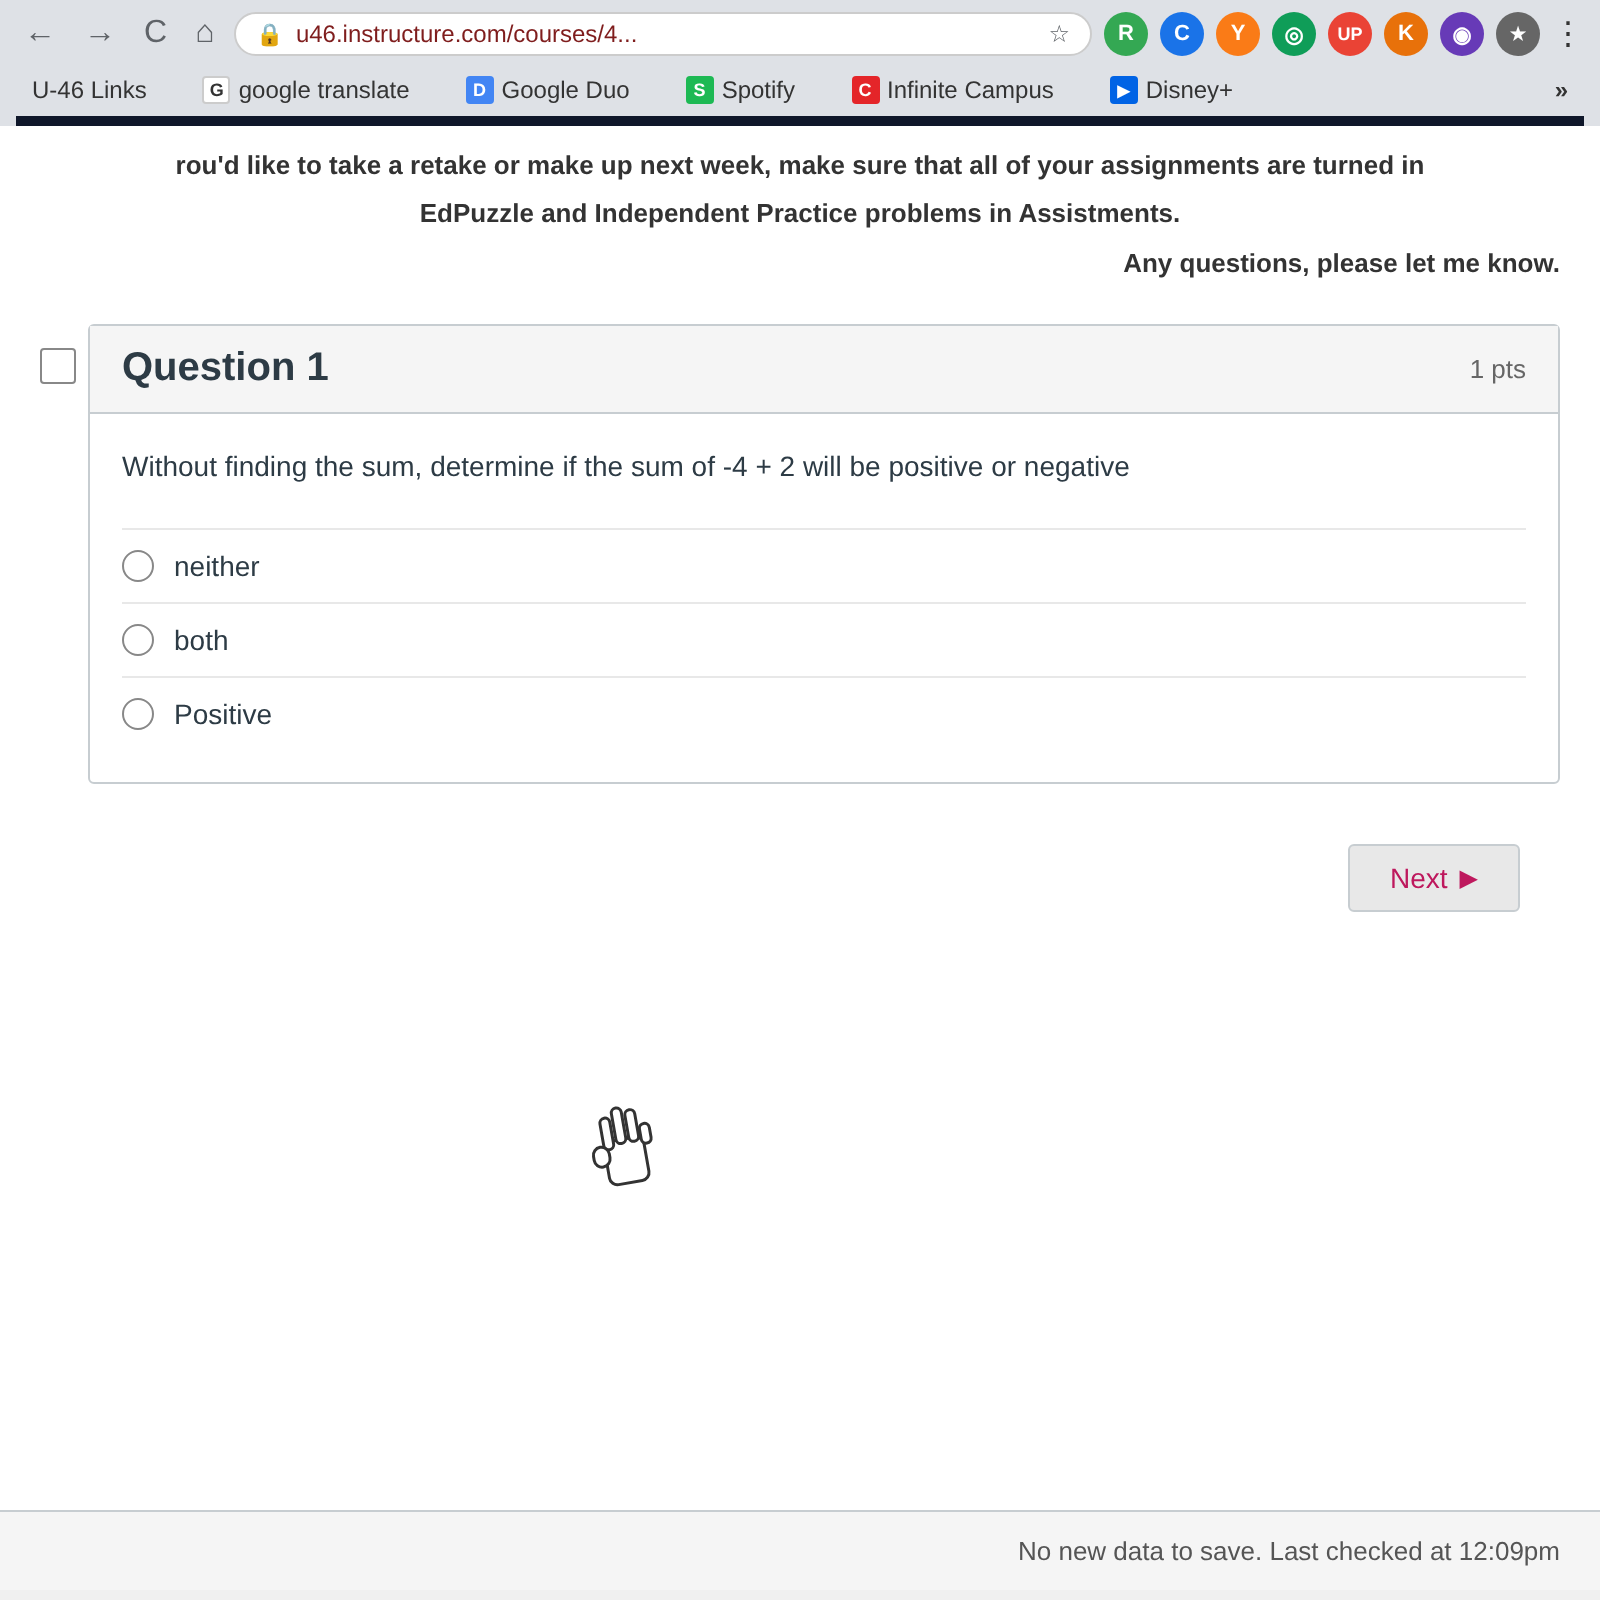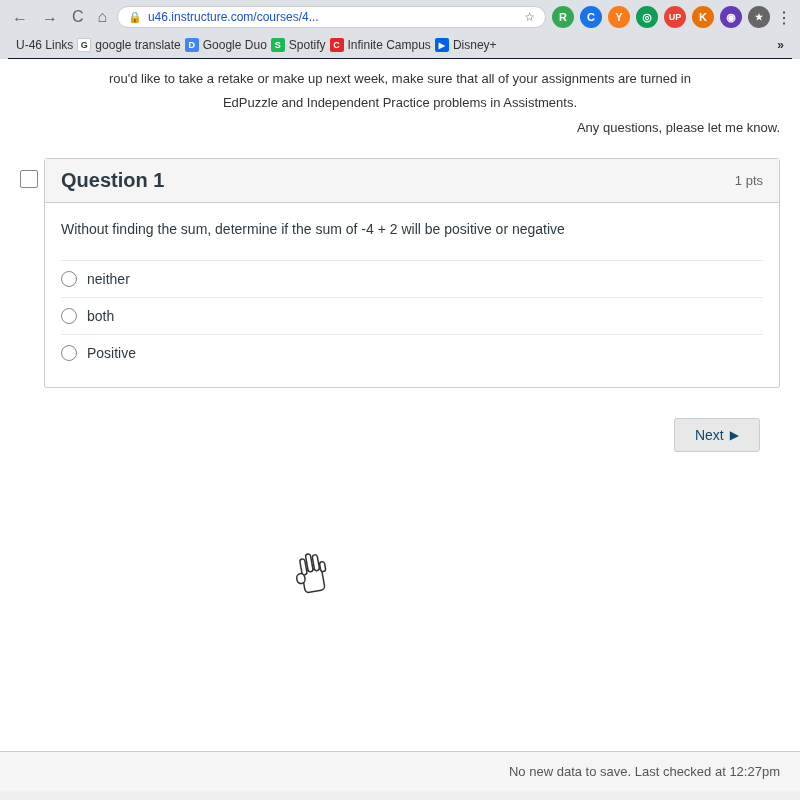--- a/index.html
+++ b/index.html
@@ -49,21 +49,21 @@
       gap: 6px;
       border: 1px solid #ccc;
     }
 
     .address-bar .lock-icon {
       color: #5f6368;
       font-size: 11px;
     }
 
     .address-text {
-      color: #1d4ed8;
+      color: #7f1d1d;
       font-size: 12px;
     }
 
     .address-star {
       margin-left: auto;
       color: #5f6368;
     }
 
     .nav-icons {
       display: flex;
@@ -90,22 +90,22 @@
     .icon-purple { background: #673ab7; color: white; }
     .icon-k { background: #e8710a; color: white; }
     .icon-ext { background: #666; color: white; font-size: 9px; }
 
     
     .bookmarks-bar {
       background: #dee1e6;
       padding: 4px 8px 6px 8px;
       display: flex;
       align-items: flex-end;
-      gap: 4px;
-      border-bottom: 1px solid #0f172a;
+      gap: 28px;
+      border-bottom: 5px solid #0f172a;
     }
 
     .bookmark-item {
       font-size: 12px;
       color: #333;
       cursor: pointer;
       display: flex;
       align-items: center;
       gap: 4px;
       white-space: nowrap;
@@ -142,20 +142,21 @@
       overflow: hidden;
     }
 
     
     .notice-text {
       padding: 10px 20px;
       font-size: 13px;
       color: #333;
       line-height: 1.5;
       background: white;
+      font-weight: bold;
     }
 
     .notice-text .center-text {
       text-align: center;
       margin-bottom: 4px;
     }
 
     .any-questions {
       text-align: right;
       margin-top: 6px;
@@ -242,21 +243,21 @@
     .next-button {
       background: #e8e8e8;
       border: 1px solid #c7cdd1;
       border-radius: 3px;
       padding: 8px 20px;
       font-size: 14px;
       cursor: pointer;
       display: flex;
       align-items: center;
       gap: 6px;
-      color: #0c4a6e;
+      color: #be185d;
     }
 
     .next-button .arrow {
       font-size: 12px;
     }
 
     
     .cursor-overlay {
       position: absolute;
       top: 550px;
@@ -437,15 +438,15 @@
         <rect x="14.5" y="4" width="5" height="18" rx="2.5" fill="white" stroke="#333" stroke-width="1.5"></rect>
         <rect x="21" y="6" width="5" height="16" rx="2.5" fill="white" stroke="#333" stroke-width="1.5"></rect>
         <rect x="27" y="14" width="5" height="10" rx="2.5" fill="white" stroke="#333" stroke-width="1.5"></rect>
 
         <rect x="2" y="22" width="8" height="10" rx="4" fill="white" stroke="#333" stroke-width="1.5"></rect>
       </g>
     </svg>
   </div>
 
   <div class="submit-footer">
-    <span class="save-status">No new data to save. Last checked at 12:27pm</span>
+    <span class="save-status">No new data to save. Last checked at 12:09pm</span>
   </div>
 </div>
 
 </body></html>

